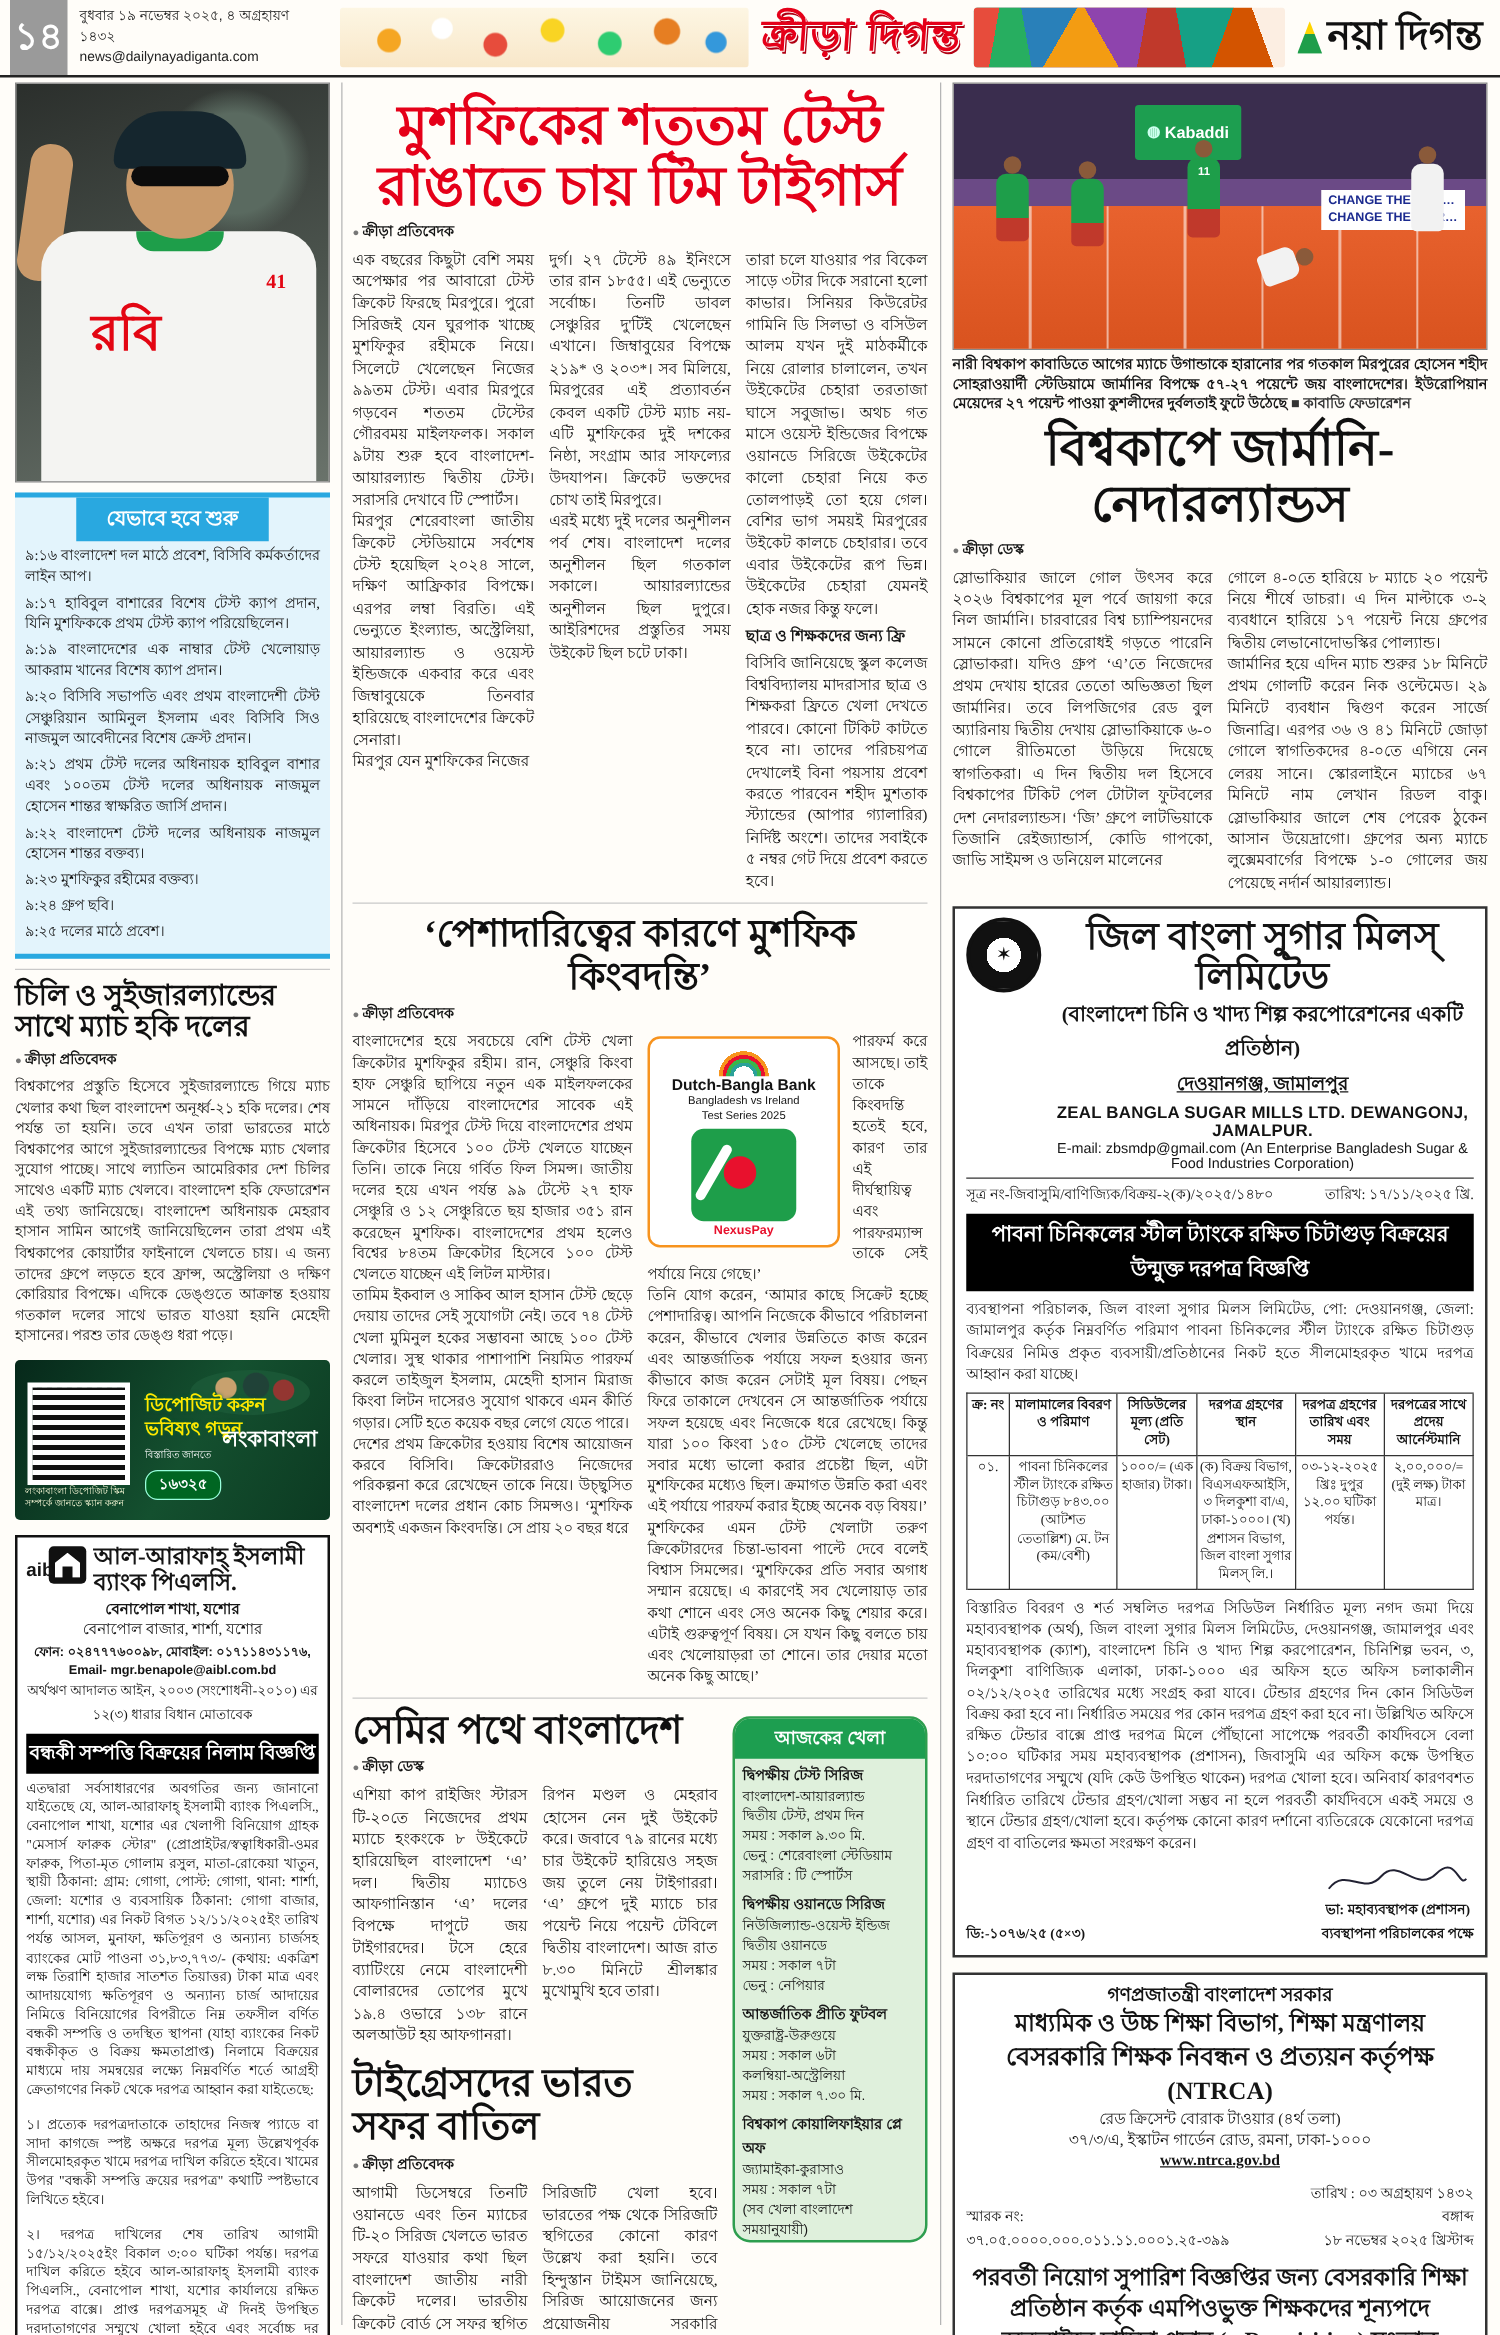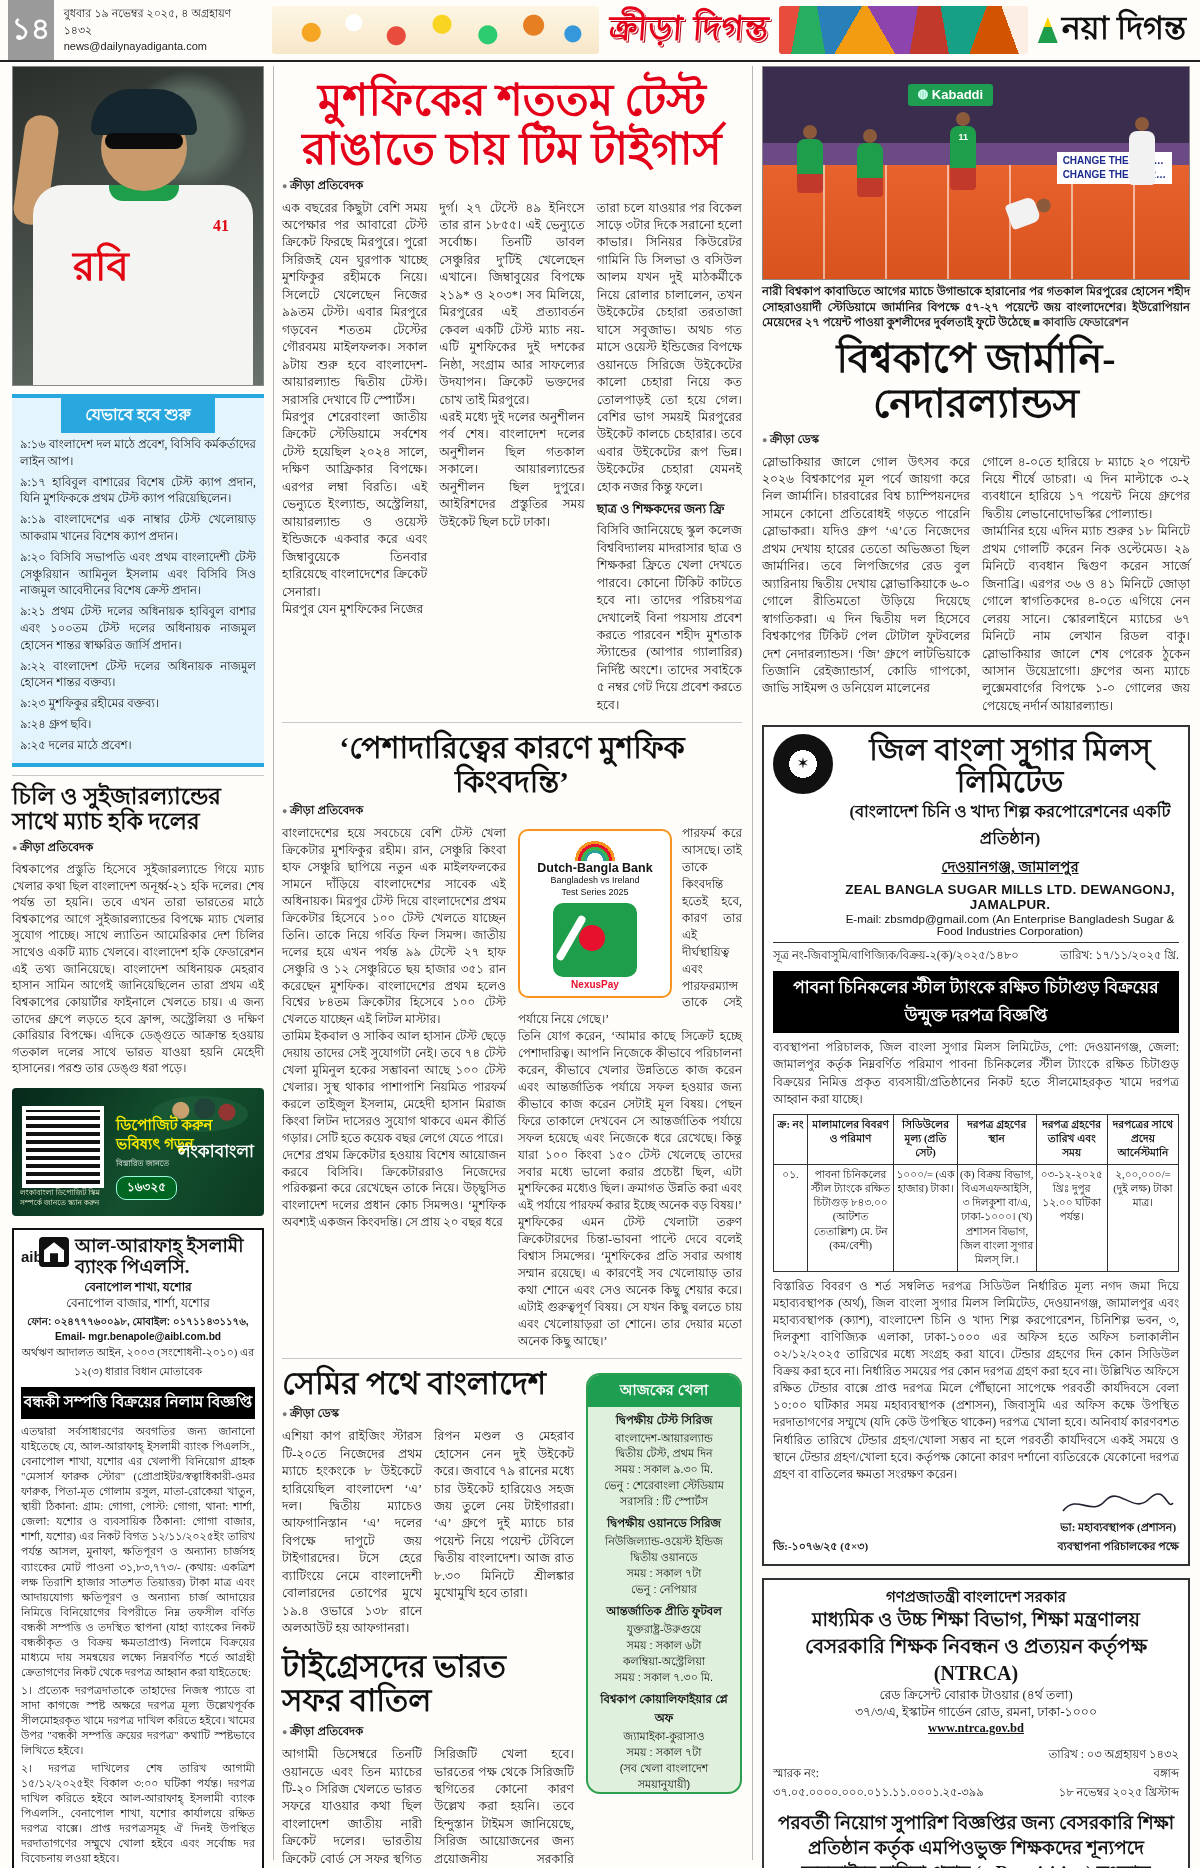--- a/index.html
+++ b/index.html
@@ -77,50 +77,50 @@
   .aib-logo{width:48px;height:40px;position:relative;flex:none;}
   .aib-logo .bx{position:absolute;right:0;top:0;width:30px;height:30px;background:#111;border-radius:4px;}
   .aib-logo .arch{position:absolute;right:5px;top:5px;width:20px;height:20px;background:#fff;clip-path:polygon(0 100%,0 40%,50% 0,100% 40%,100% 100%,70% 100%,70% 55%,30% 55%,30% 100%);}
   .aib-logo .txt{position:absolute;left:0;bottom:12px;font-family:"Liberation Sans",sans-serif;font-weight:800;font-size:15px;}
   .aib-name{font-size:18.5px;font-weight:800;line-height:1.15;}
   .aib-c{text-align:center;font-size:12px;line-height:1.4;}
   .aib-contact{text-align:center;font-size:10.2px;font-weight:bold;font-family:"Liberation Sans",sans-serif;margin-top:2px;}
   .aib-law{text-align:center;font-size:10.8px;margin-top:2px;}
   .blackbar{background:#000;color:#fff;text-align:center;font-weight:800;font-size:15.5px;padding:3px 2px;margin:5px 0;}
   .aib-body{font-size:10.9px;line-height:1.38;text-align:justify;}
-  .aib-item{font-size:10.9px;line-height:1.38;text-align:justify;margin-top:3px;}
+  .aib-item{font-size:10.9px;line-height:1.38;text-align:justify;margin-top:13px;}
   
   .lead-h{font-size:44px;text-align:center;color:#e50019;font-weight:800;line-height:1.12;margin:10px 0 2px;}
   .grid3{display:grid;grid-template-columns:1fr 1fr 1fr;gap:12px;margin-top:2px;}
   .pinkbox{background:#ee2a7b;color:#fff;font-weight:800;font-size:17px;text-align:center;padding:10px 8px;margin-top:8px;line-height:1.3;}
   .subhead{font-weight:800;font-size:12.5px;margin:4px 0 2px;}
   .art2-h{font-size:30px;text-align:center;}
   .dbb{float:left;width:142px;margin:4px 10px 4px 0;border:2px solid #f7931e;border-radius:10px;background:#fff;text-align:center;padding:6px 4px;font-family:"Liberation Sans",sans-serif;}
   .dbb-arc{width:44px;height:24px;margin:0 auto;border-radius:44px 44px 0 0;background:
      radial-gradient(circle at 50% 100%, #fff 0 8px, #2aa198 8px 11px, #3bb54a 11px 14px, #e8112d 14px 17px, #f7941d 17px 20px, transparent 20px);}
   .dbb-t{font-weight:800;font-size:12.5px;}
   .dbb-s{font-size:9px;line-height:1.3;}
   .dbb-flag{width:84px;height:74px;margin:4px auto 2px;background:#1e9e4a;border-radius:10px;position:relative;}
   .dbb-flag .circ{position:absolute;left:26px;top:22px;width:26px;height:26px;border-radius:50%;background:#e8112d;}
   .dbb-flag .bat{position:absolute;left:14px;top:10px;width:8px;height:50px;background:#fff;transform:rotate(30deg);border-radius:4px;}
   .dbb-nexus{color:#e8112d;font-weight:800;font-size:10px;}
   .todaybox{float:right;width:152px;border:2px solid #2e9e4f;border-radius:14px;background:#dff0dc;margin:6px 0 10px 12px;overflow:hidden;font-family:"Liberation Sans",sans-serif;}
   .today-h{background:#1d9e50;color:#fff;font-weight:800;text-align:center;font-size:14.5px;padding:4px;}
-  .tg{padding:5px 6px 0;text-align:center;}
+  .tg{padding:5px 6px 0;text-align:left;}
   .tg-t{font-weight:800;font-size:11.6px;}
   .tg-l{font-size:11px;line-height:1.45;white-space:pre-line;}
   .mid-sec-h{font-size:31px;}
   .clearR{clear:right;}
   
   .photo-k{position:relative;height:212px;overflow:hidden;border:1px solid #888;background:
      linear-gradient(180deg,#3a2d4e 0 36%,#6b4a86 36% 46%,#e8622e 46% 100%);}
   .k-court{position:absolute;left:0;bottom:0;width:100%;height:54%;background:
      repeating-linear-gradient(90deg,transparent 0 60px,rgba(255,255,255,.55) 60px 62px),
      linear-gradient(180deg,#e8622e,#d9531f);}
-  .k-board{position:absolute;left:34%;top:8%;background:#1d9e50;color:#fff;font-family:"Liberation Sans",sans-serif;font-weight:800;font-size:13px;padding:3px 10px;border-radius:3px;}
+  .k-board{position:absolute;left:34%;top:8%;background:#1d9e50;color:#fff;font-family:"Liberation Sans",sans-serif;font-weight:800;font-size:13px;padding:14px 10px;border-radius:3px;}
   .k-board::before{content:"◍ ";color:#cfe;}
   .k-adbar{position:absolute;right:4%;top:40%;background:#fff;color:#1b2a8f;font-family:"Liberation Sans",sans-serif;font-weight:800;font-size:10px;padding:2px 6px;line-height:1.4;white-space:pre-line;}
   .k-p{position:absolute;width:26px;height:54px;border-radius:8px 8px 4px 4px;}
   .k-p::before{content:"";position:absolute;left:6px;top:-14px;width:14px;height:14px;border-radius:50%;background:#8a5a3a;}
   .k-g{background:linear-gradient(180deg,#1e9e4a 65%,#c0392b 65%);}
   .k-w{background:#f2f2f2;}
   .k-num{position:absolute;color:#fff;font-size:9px;font-family:"Liberation Sans",sans-serif;font-weight:bold;left:8px;top:6px;}
   .caption{font-size:11.6px;font-weight:bold;line-height:1.35;text-align:justify;margin-top:4px;}
   .caption .cr{font-weight:bold;color:#333;}
   .ger-h{font-size:40px;text-align:center;}

